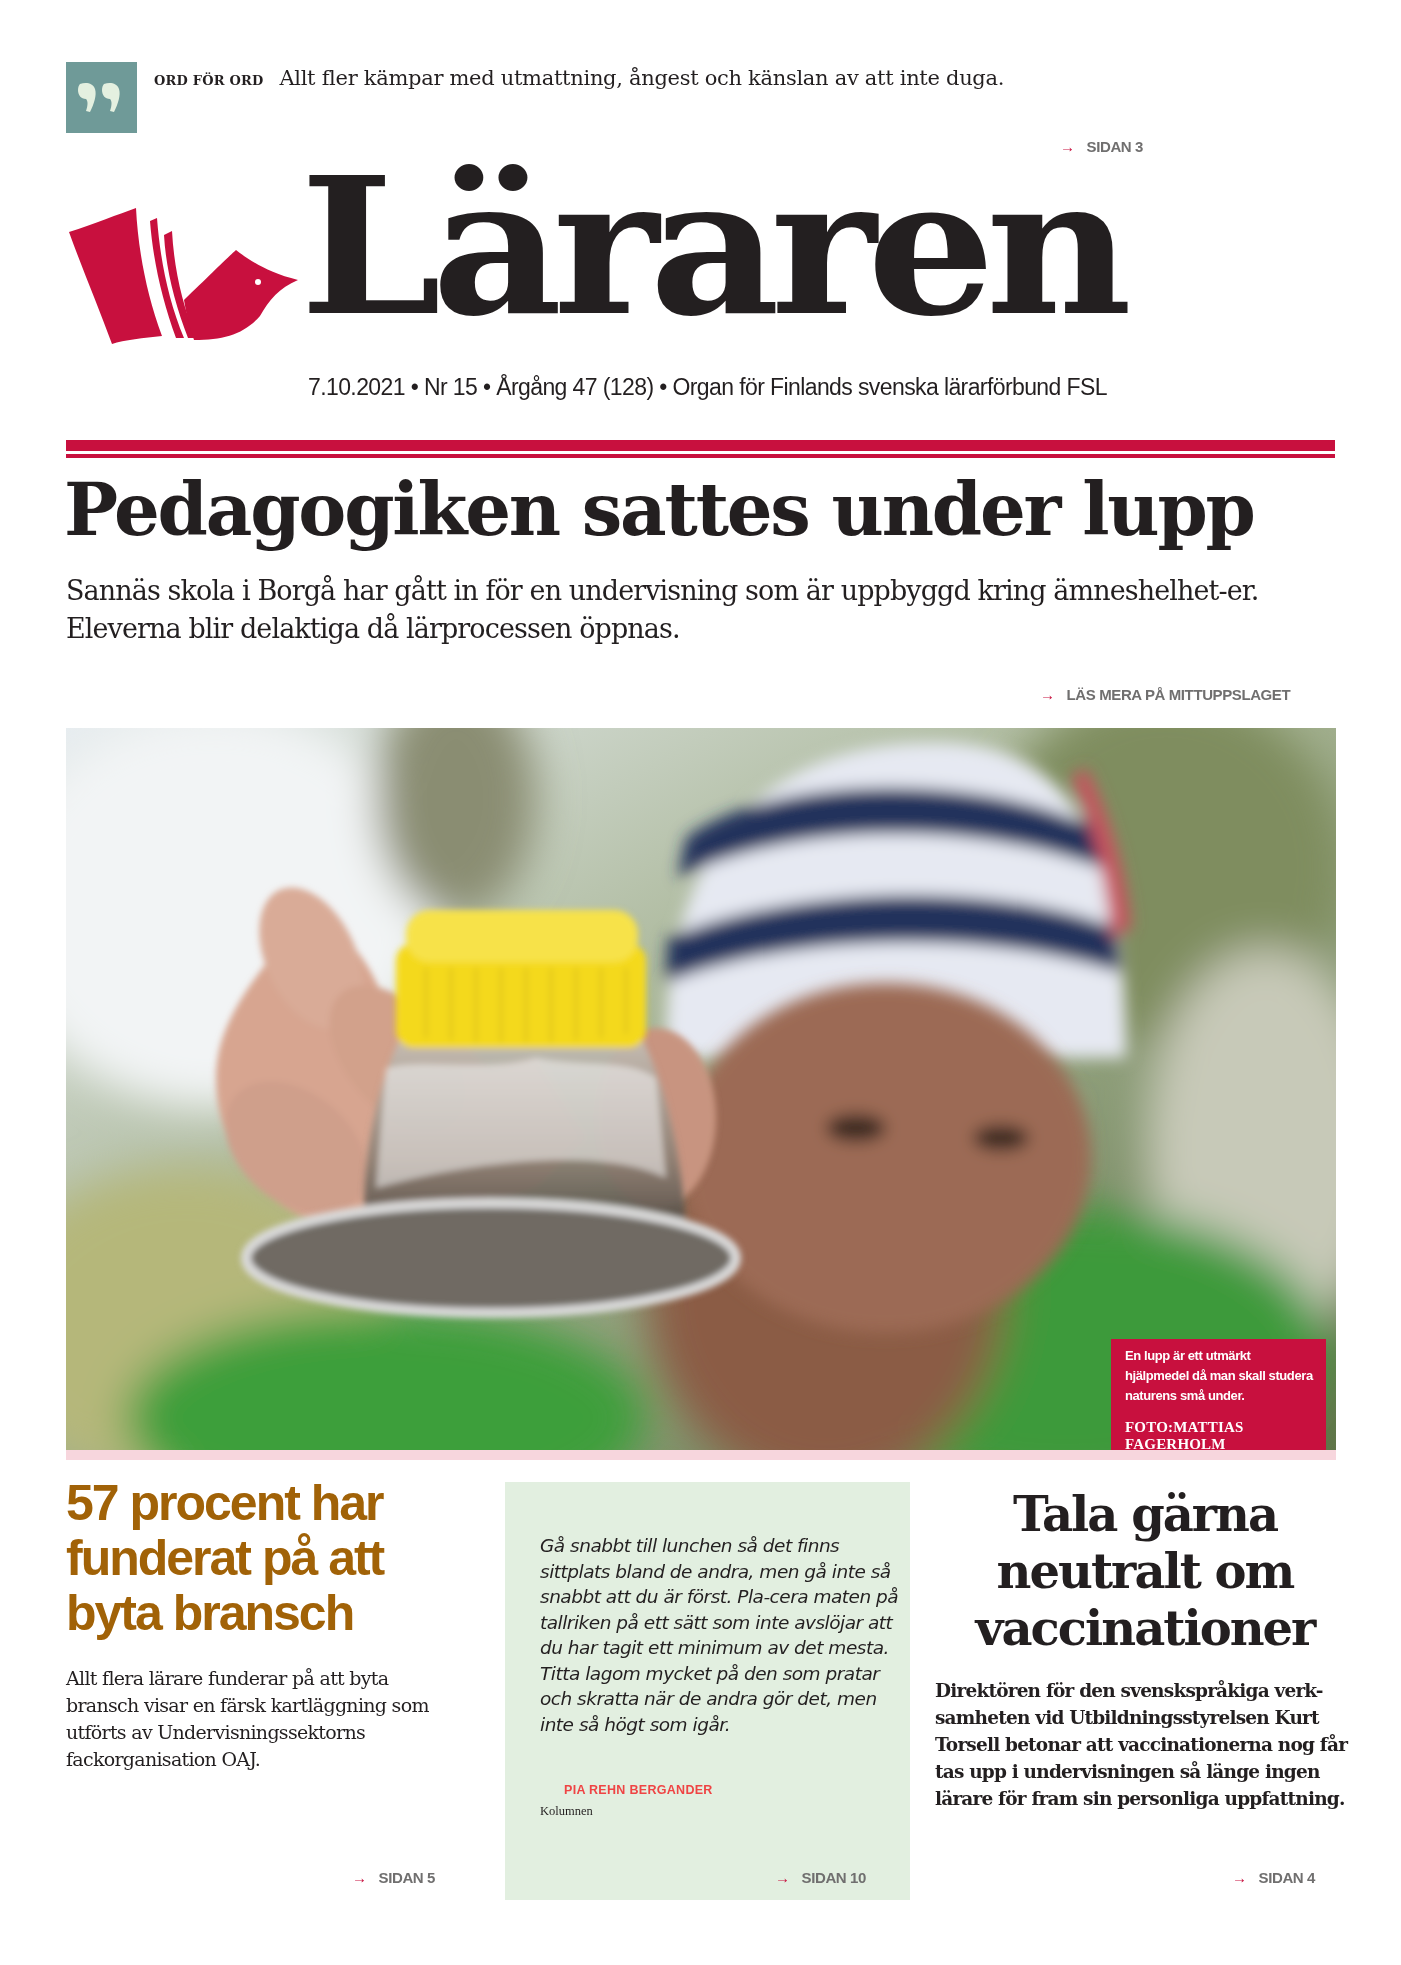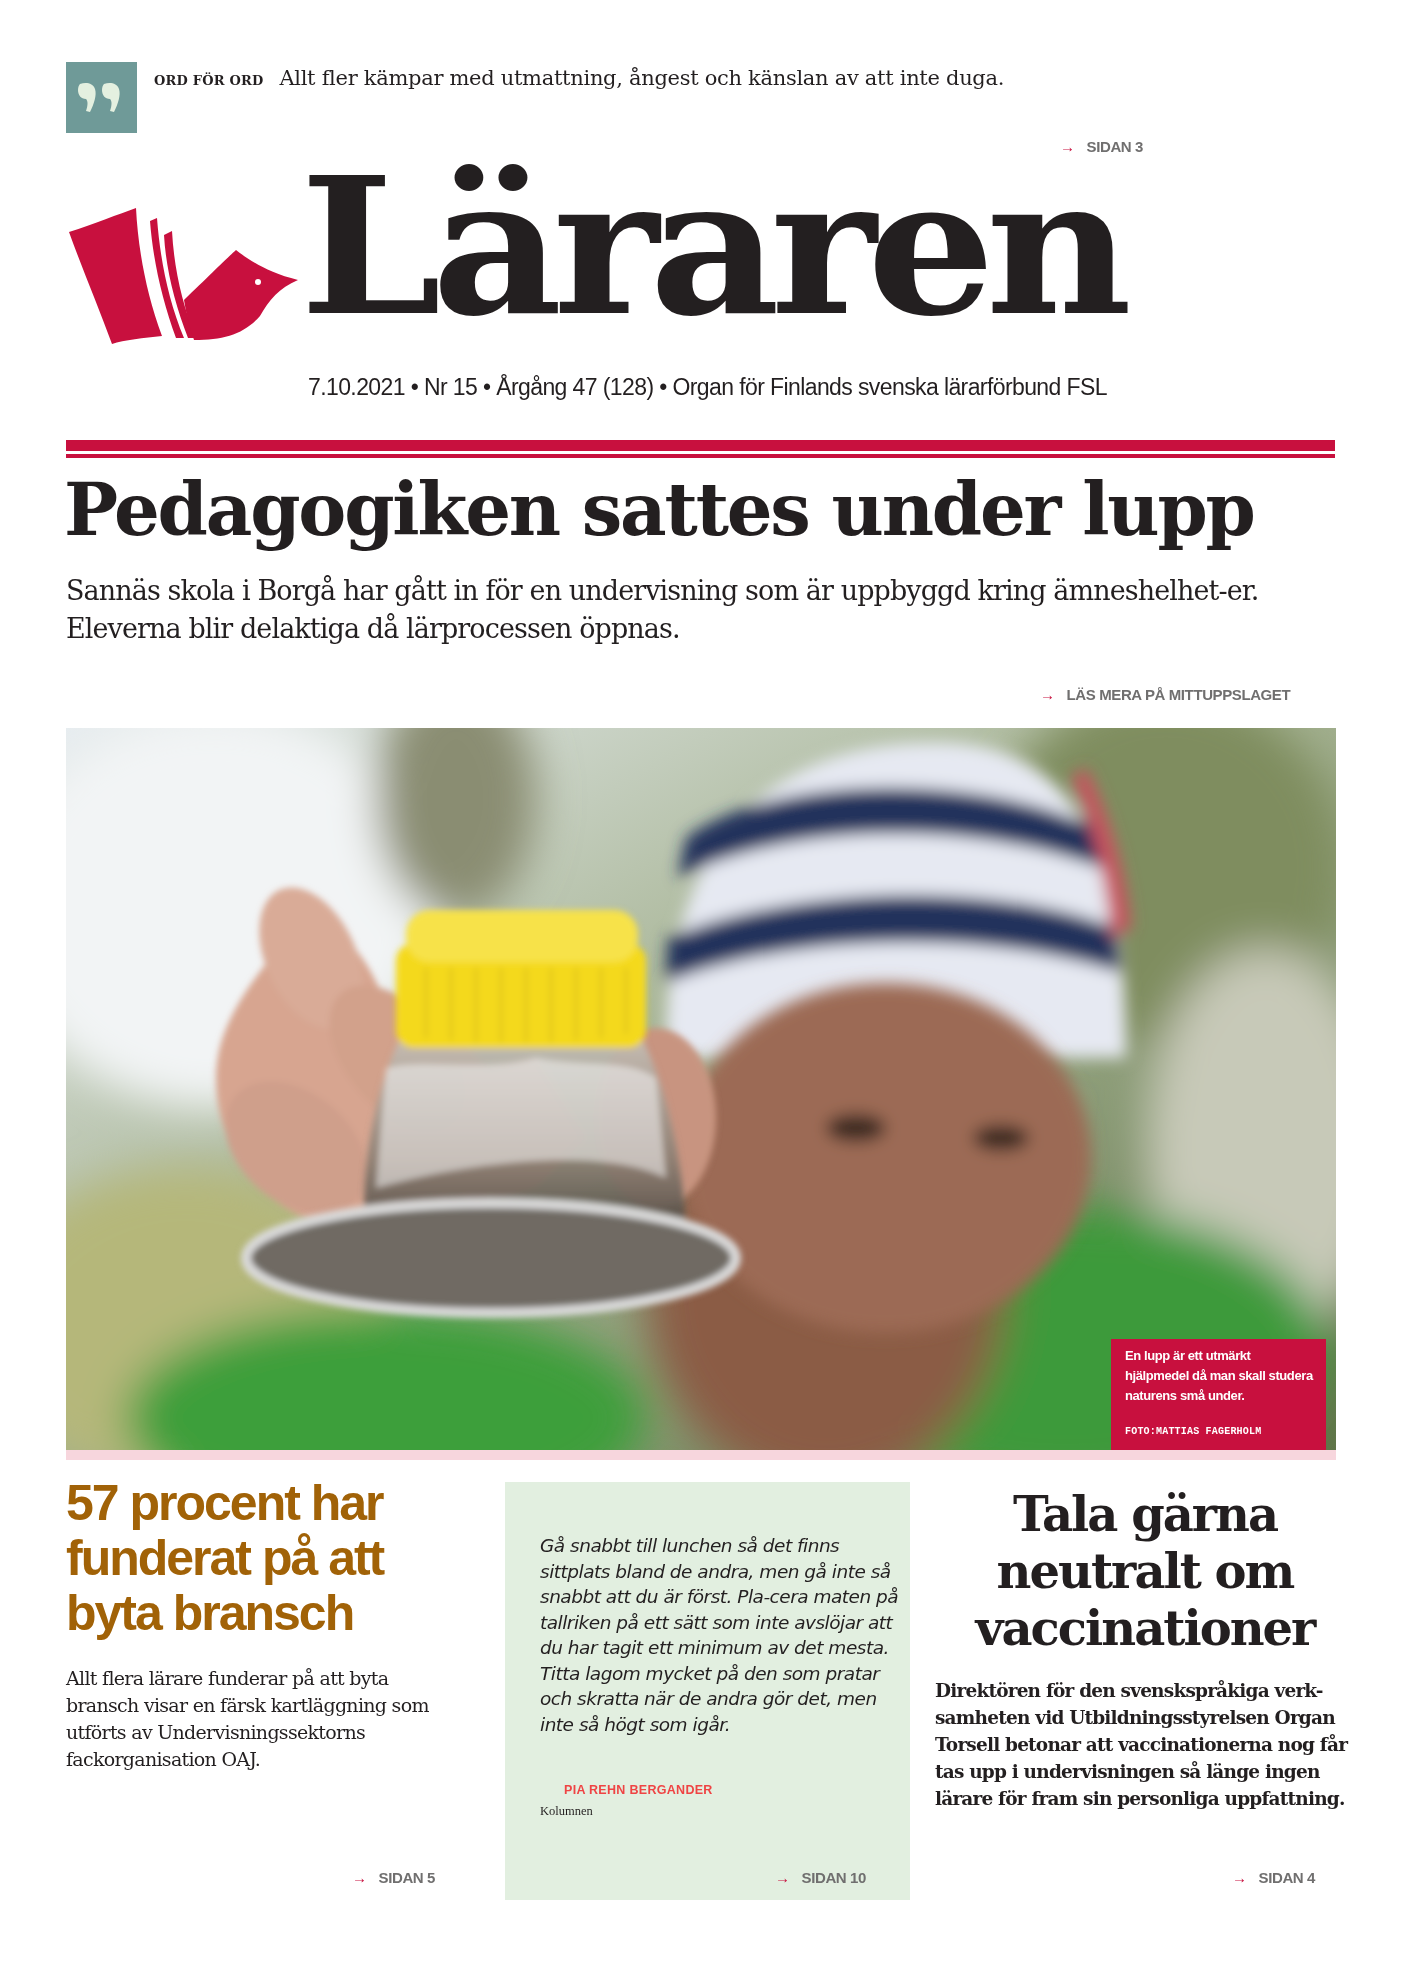--- a/index.html
+++ b/index.html
@@ -26,21 +26,21 @@
   .rule-thin { left: 66px; top: 454px; width: 1269px; height: 4px; background: #c8103e; }
 
   .lead-headline { left: 64px; top: 470px; font-family: "DejaVu Serif", serif; font-weight: bold; font-size: 72px; line-height: 1.1; letter-spacing: -2.2px; color: #231f20; white-space: nowrap; }
   .lead-deck { left: 66px; top: 572px; width: 1280px; font-family: "DejaVu Serif", serif; font-size: 27px; line-height: 38px; letter-spacing: -0.9px; color: #231f20; }
 
   
   .photo { left: 66px; top: 728px; width: 1270px; height: 722px; overflow: hidden; background: #a9b89a; }
   .photo svg { display: block; width: 100%; height: 100%; }
   .caption-box { left: 1111px; top: 1339px; width: 215px; height: 117px; background: #c8103e; color: #ffffff; padding: 7px 12px 0 14px; }
   .caption-text { font-family: "Liberation Sans", sans-serif; font-weight: bold; font-size: 13px; line-height: 20px; letter-spacing: -0.4px; }
-  .caption-credit { font-family: Liberation Mono, monospace; font-weight: bold; font-size: 10px; letter-spacing: 0.2px; margin-top: 20px; }
+  .caption-credit { font-family: Liberation Serif, serif; font-weight: bold; font-size: 15px; letter-spacing: 0.2px; margin-top: 13px; }
   .pink-bar { left: 66px; top: 1450px; width: 1270px; height: 10px; background: #f7d6dd; }
 
   
   .col1-head { left: 66px; top: 1476px; width: 420px; font-family: "Liberation Sans", sans-serif; font-weight: bold; font-size: 50px; line-height: 55px; letter-spacing: -2px; color: #a16207; }
   .col1-body { left: 66px; top: 1665px; width: 400px; font-family: "DejaVu Serif", serif; font-size: 19px; line-height: 27px; letter-spacing: -0.7px; color: #231f20; }
   .col1-body p { margin: 0; }
 
   .column-box { left: 505px; top: 1482px; width: 405px; height: 418px; background: #e2efe0; }
   .column-quote { left: 540px; top: 1533px; width: 360px; font-family: "DejaVu Sans", sans-serif; font-style: italic; font-size: 18.5px; line-height: 25.5px; letter-spacing: -0.5px; color: #231f20; }
   .column-author { left: 540px; top: 1783px; font-family: "Liberation Sans", sans-serif; font-weight: bold; font-size: 12.5px; letter-spacing: 0.3px; color: #ef4444; padding-left: 24px; }
@@ -183,17 +183,17 @@
 <div class="abs column-box"></div>
 <p class="abs column-quote">Gå snabbt till lunchen så det finns sittplats bland de andra, men gå inte så snabbt att du är först. Pla-cera maten på tallriken på ett sätt som inte avslöjar att du har tagit ett minimum av det mesta. Titta lagom mycket på den som pratar och skratta när de andra gör det, men inte så högt som igår.</p>
 <div class="abs column-author">PIA REHN BERGANDER</div>
 <div class="abs column-label">Kolumnen</div>
 <div class="abs ref" style="left:775px; top:1869px;">
   <span class="arrow">→</span>
   <span>SIDAN 10</span>
 </div>
 
 <h2 class="abs col3-head">Tala gärna neutralt om vaccinationer</h2>
-<p class="abs col3-body">Direktören för den svenskspråkiga verk-samheten vid Utbildningsstyrelsen Organ Torsell betonar att vaccinationerna nog får tas upp i undervisningen så länge ingen lärare för fram sin personliga uppfattning.</p>
+<p class="abs col3-body">Direktören för den svenskspråkiga verk-samheten vid Utbildningsstyrelsen Kurt Torsell betonar att vaccinationerna nog får tas upp i undervisningen så länge ingen lärare för fram sin personliga uppfattning.</p>
 <div class="abs ref" style="left:1232px; top:1869px;">
   <span class="arrow">→</span>
   <span>SIDAN 4</span>
 </div>
 
 </body></html>

